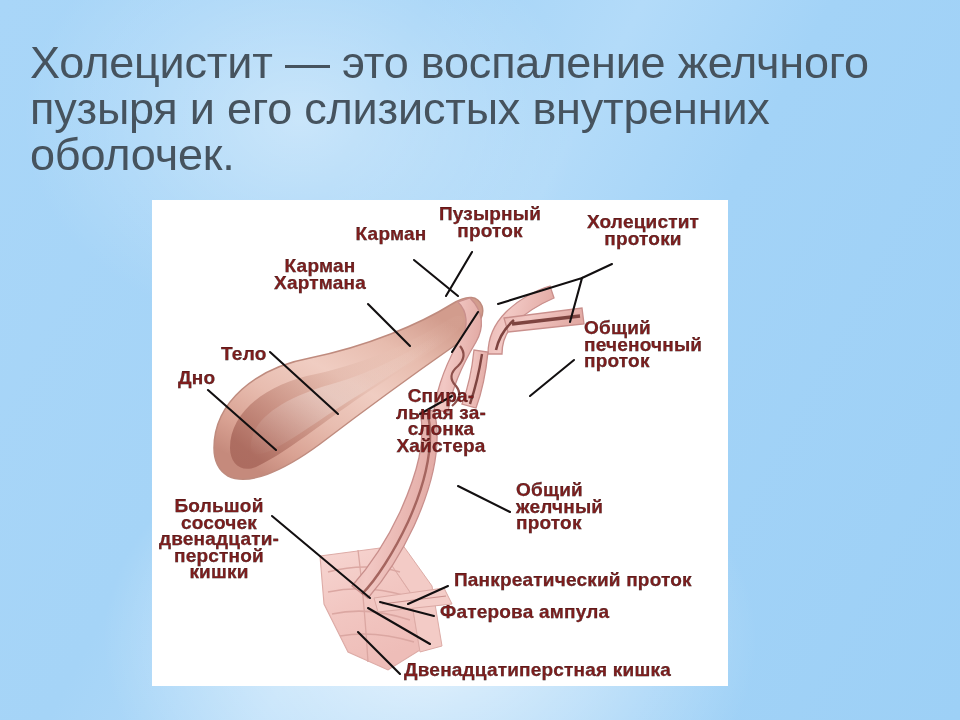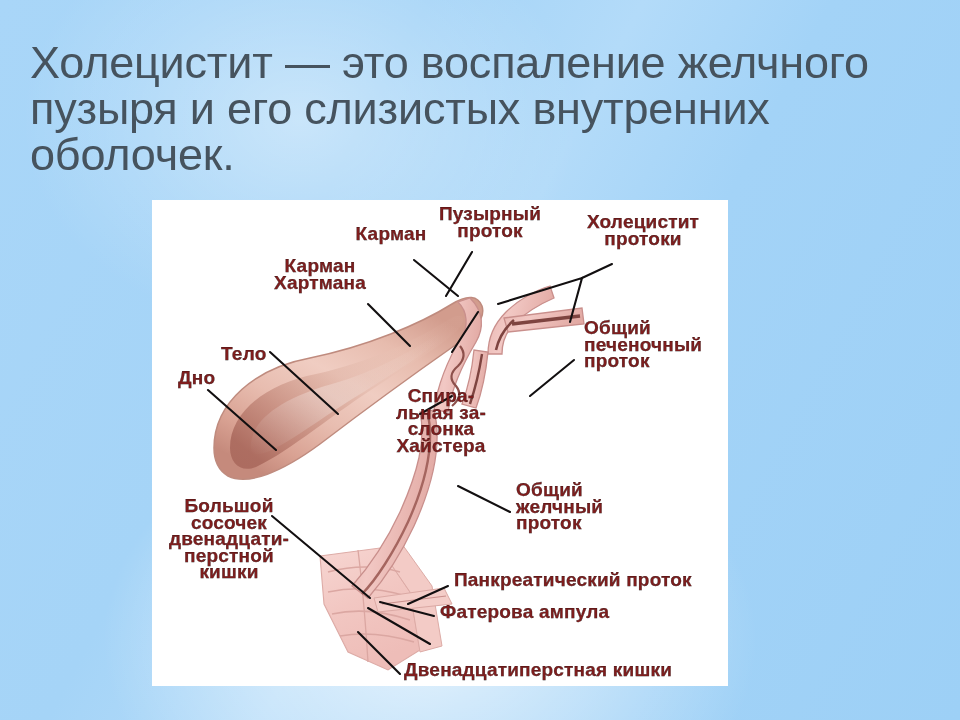--- a/index.html
+++ b/index.html
@@ -249,27 +249,27 @@
 
     <div class="lbl c" style="left:236px; top:188px; width:106px;">Спира-
 льная за-
 слонка
 Хайстера</div>
 
     <div class="lbl l" style="left:364px; top:282px; width:116px;">Общий
 желчный
 проток</div>
 
-    <div class="lbl c" style="left:14px;  top:298px; width:126px;">Большой
+    <div class="lbl c" style="left:4px;  top:298px; width:126px;">Большой
 сосочек
 двенадцати-
 перстной
 кишки</div>
 
     <div class="lbl l" style="left:288px; top:404px; width:212px;">Фатерова ампула</div>
 
     <div class="lbl l" style="left:302px; top:372px; width:268px;">Панкреатический проток</div>
 
 
-    <div class="lbl l" style="left:252px; top:462px; width:312px;">Двенадцатиперстная кишки</div>
+    <div class="lbl l" style="left:252px; top:462px; width:312px;">Двенадцатиперстная кишка</div>
 
   </div>
 </div>
 
 </body></html>

